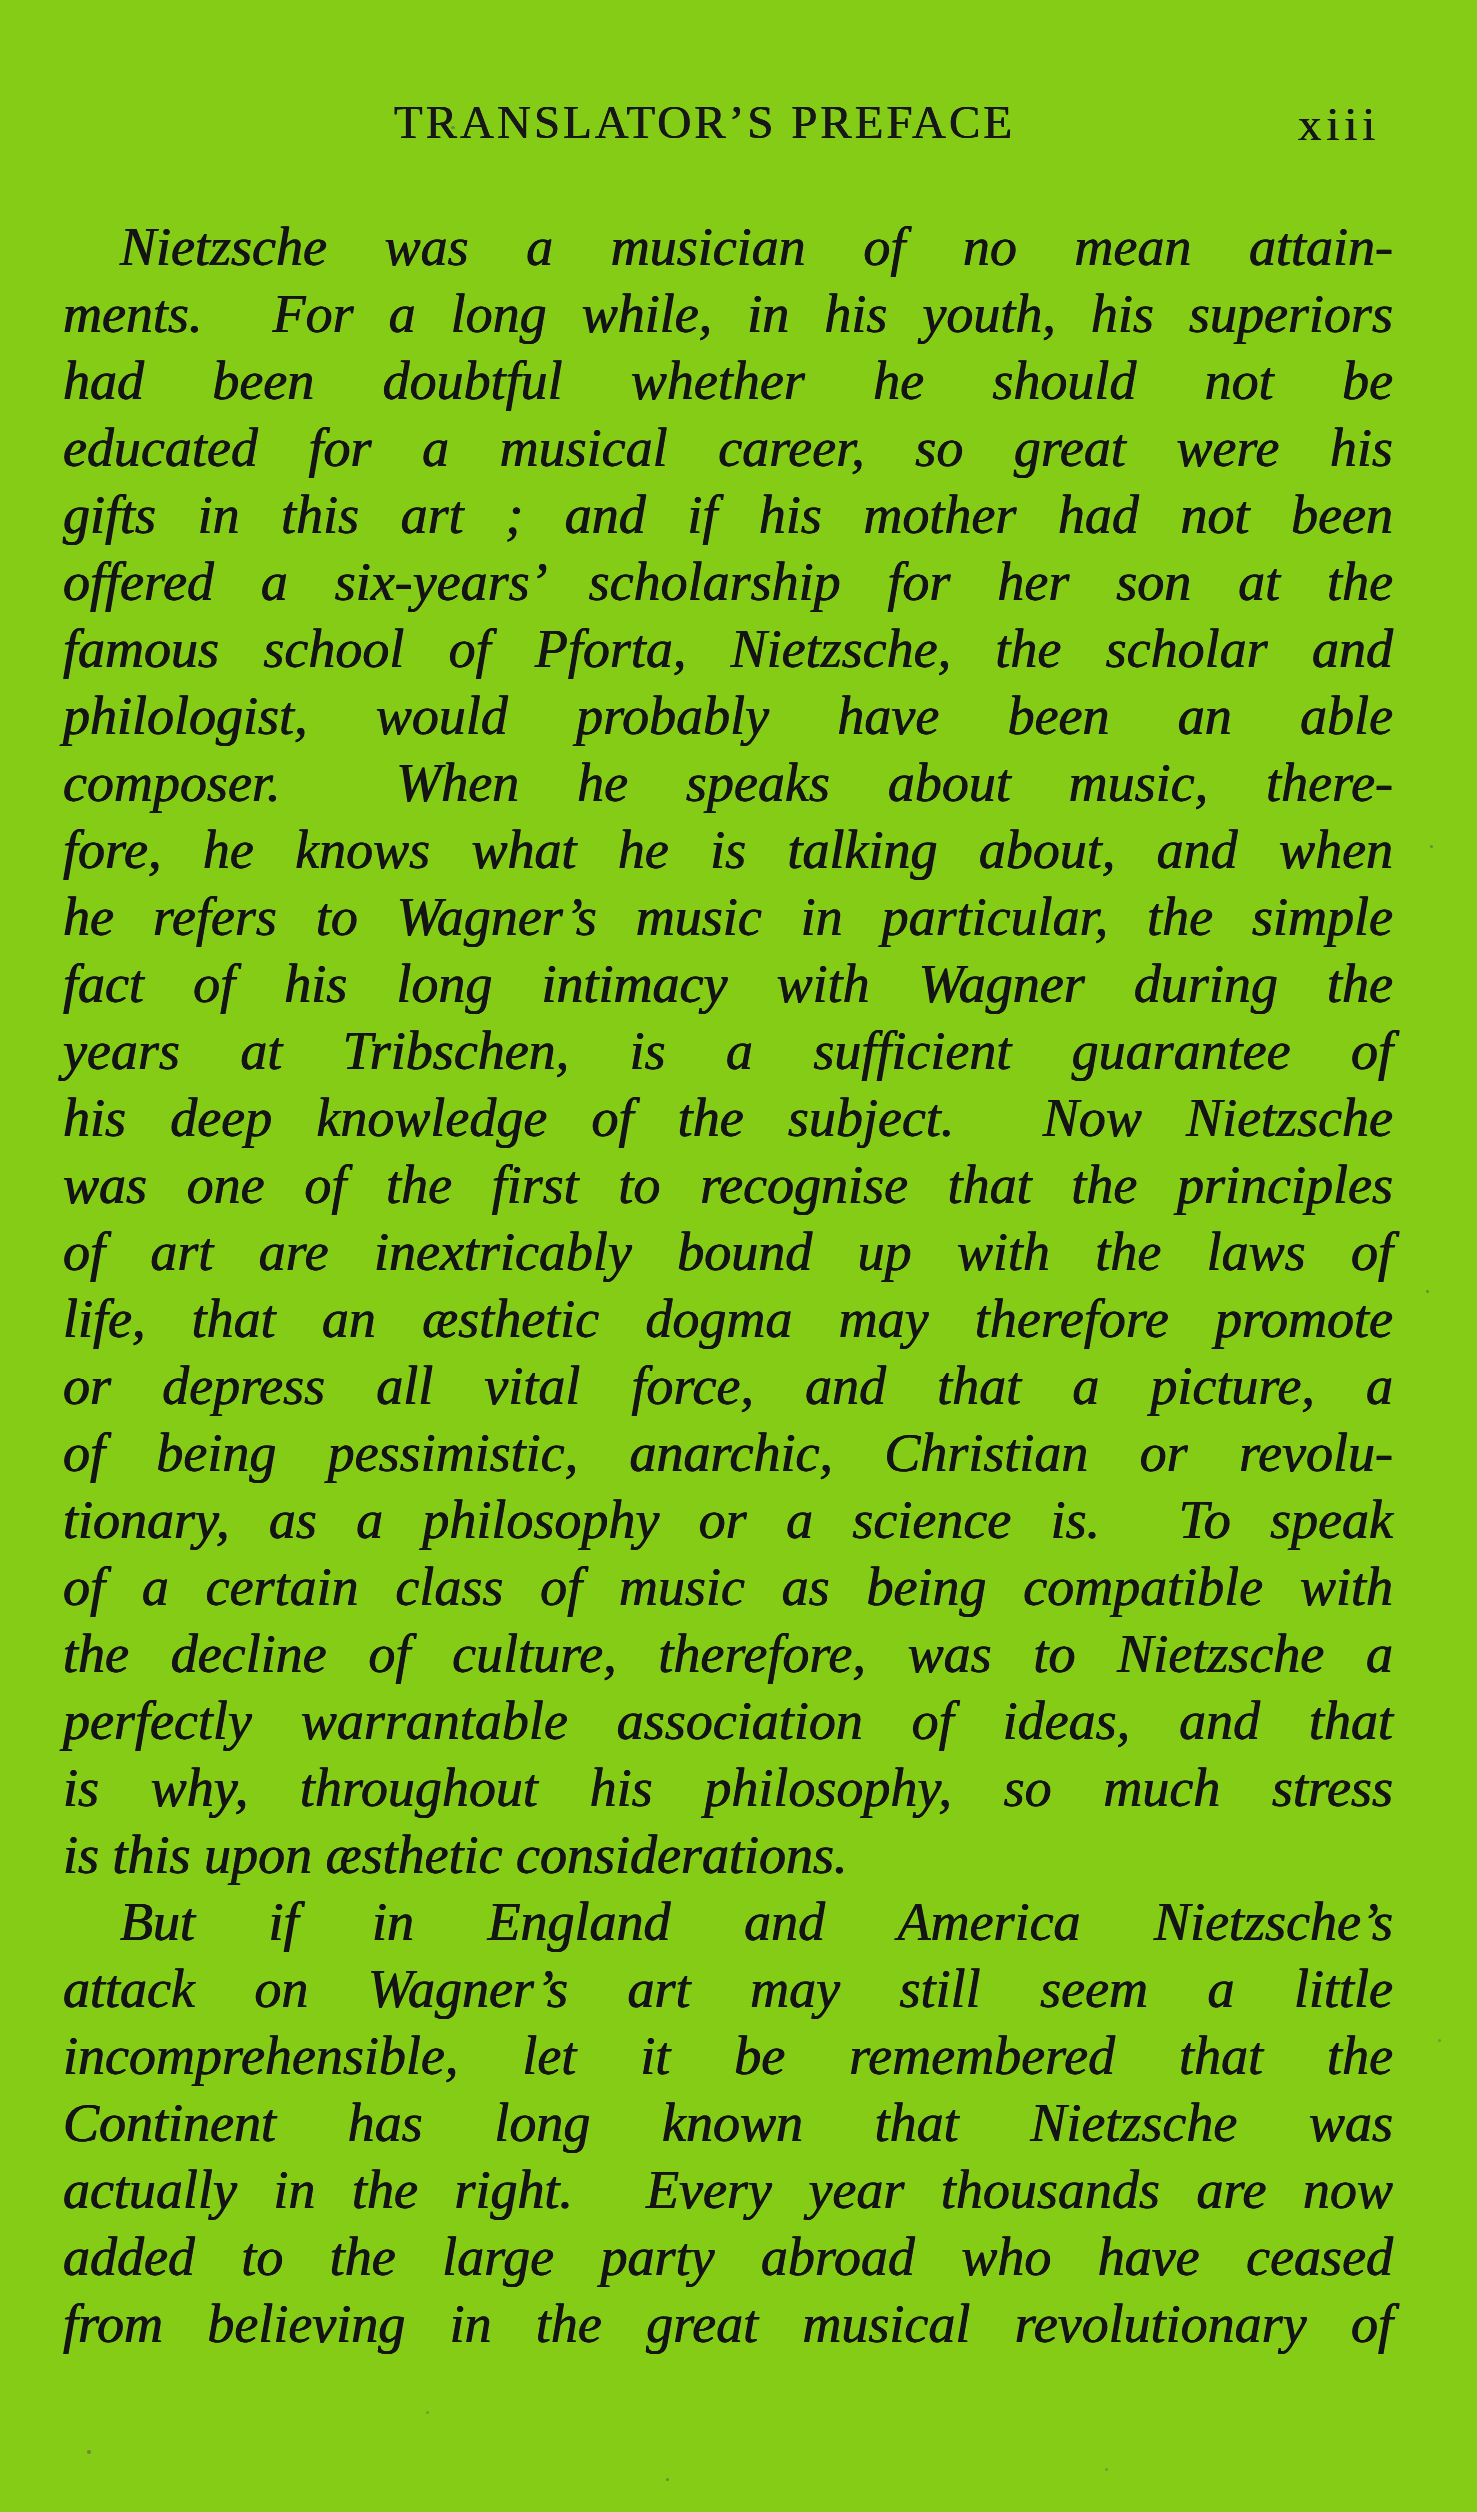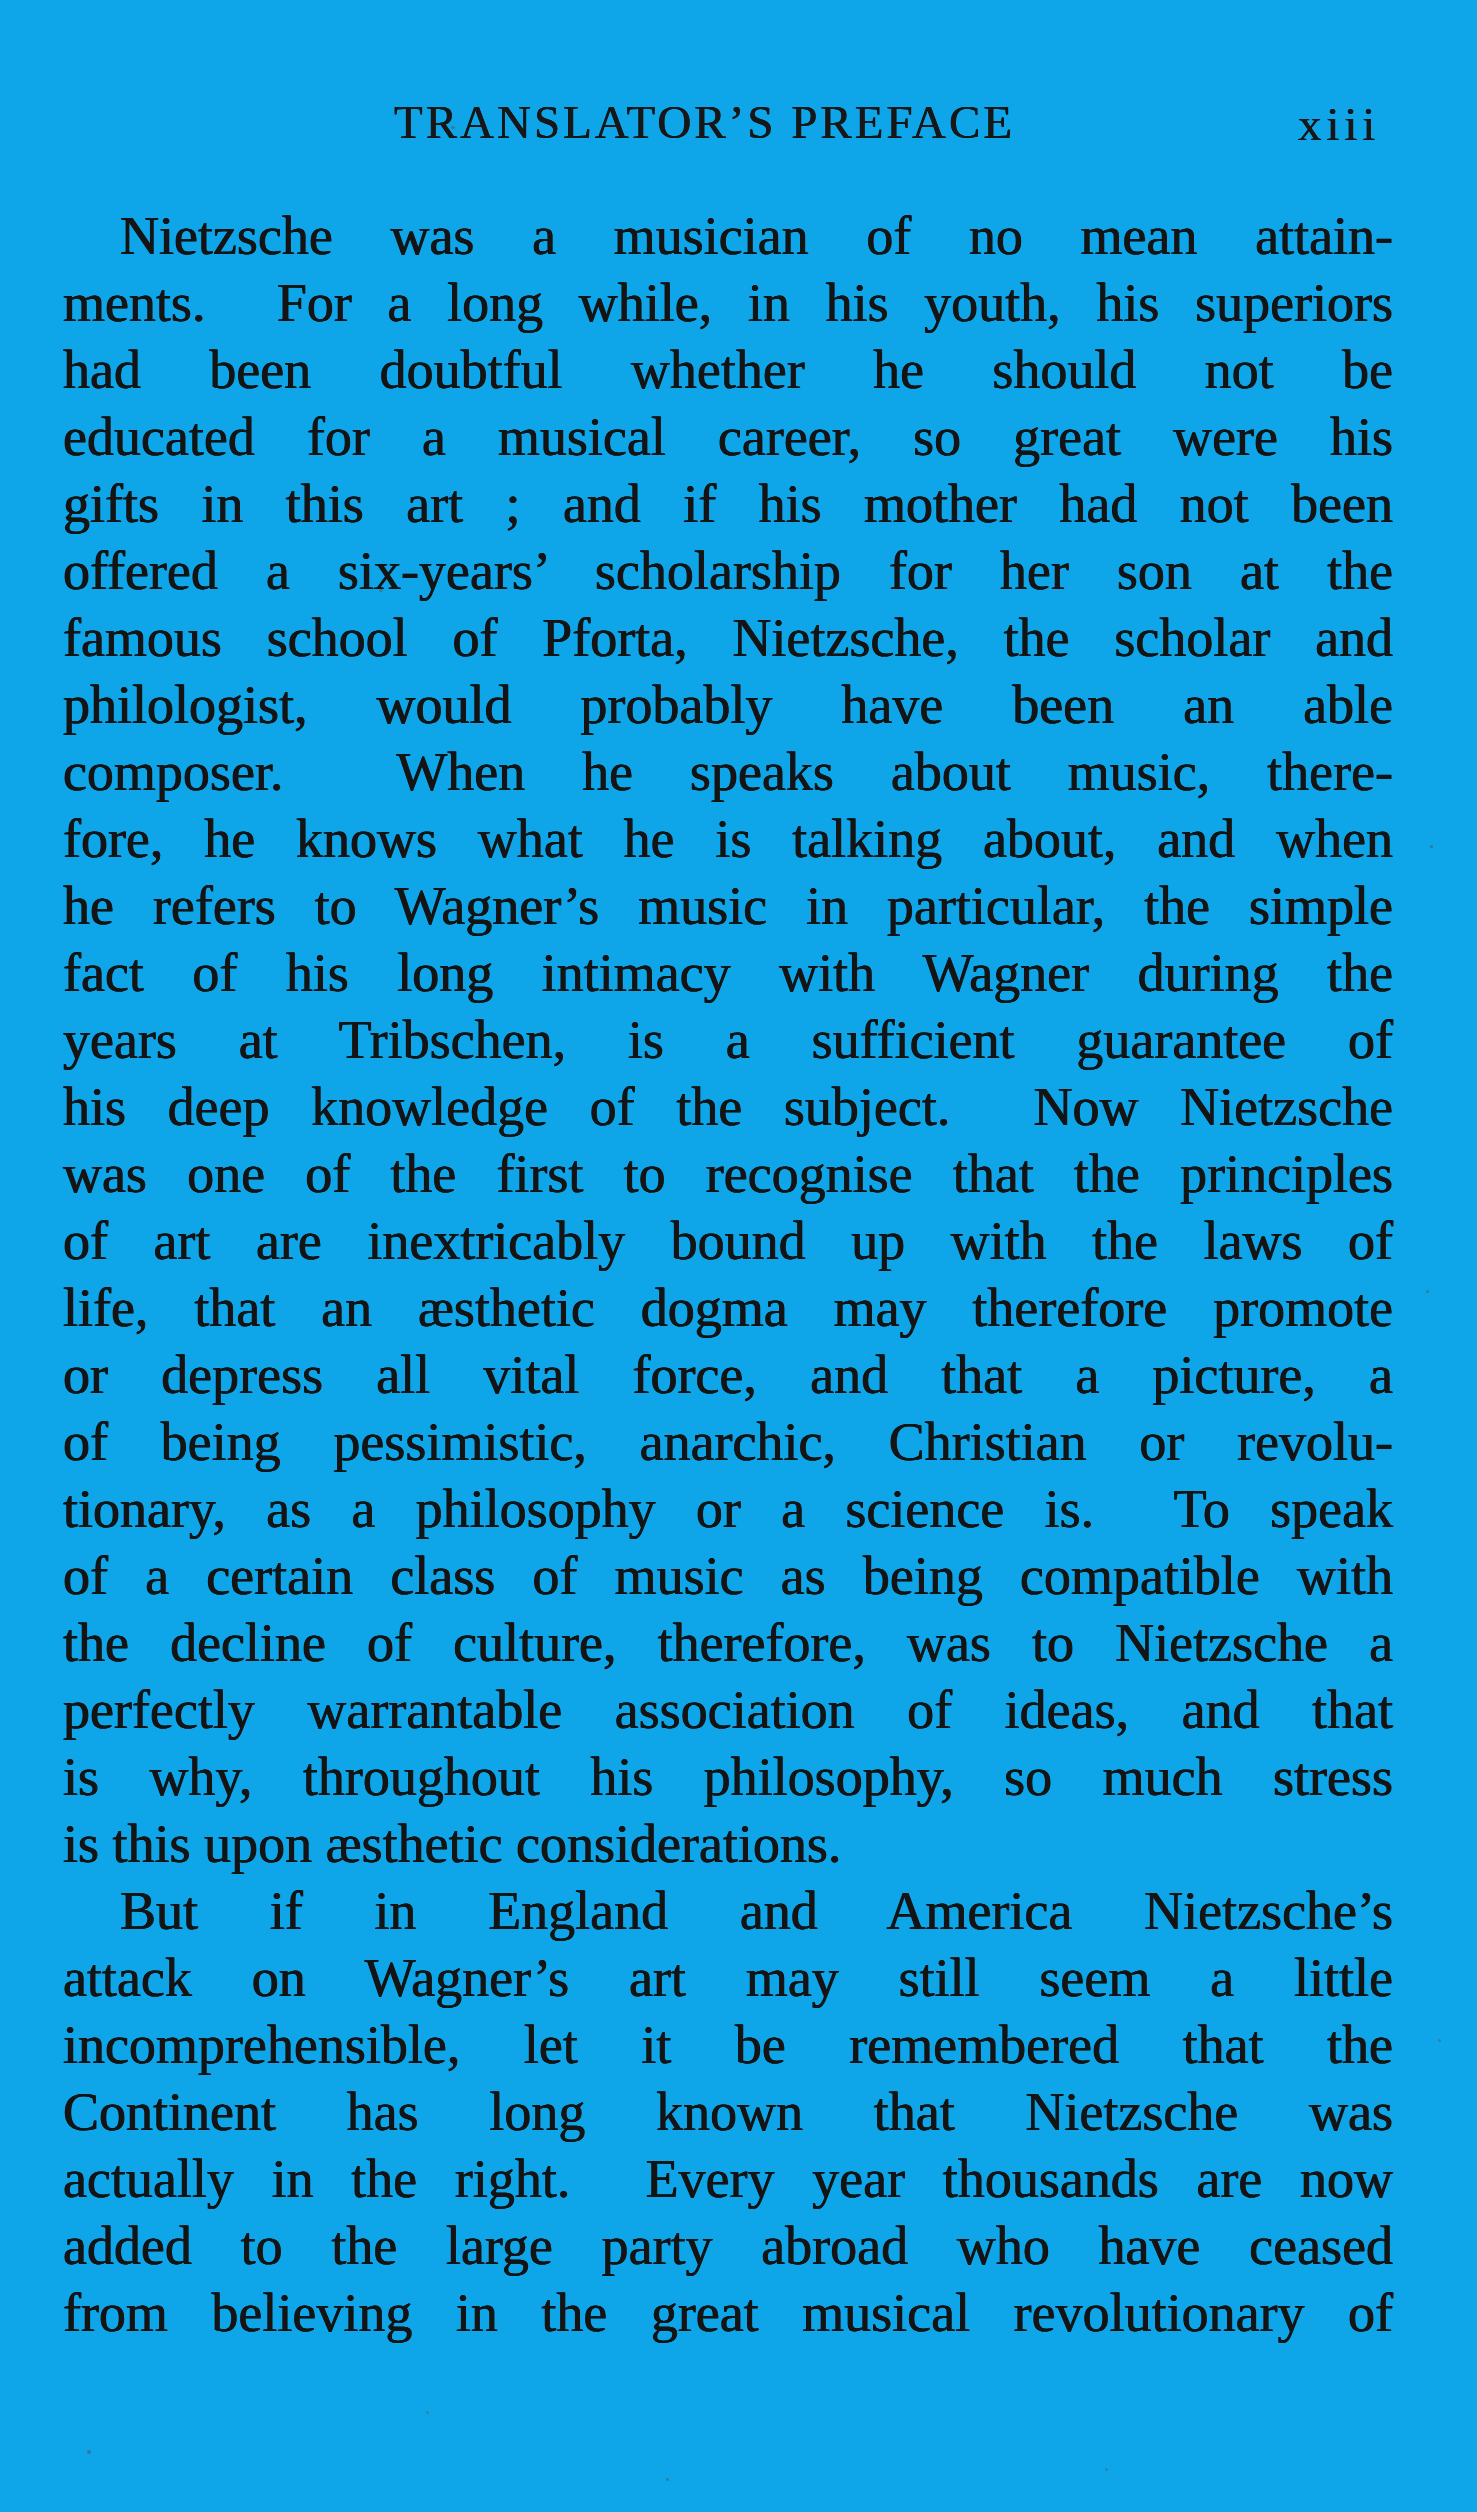--- a/index.html
+++ b/index.html
@@ -4,21 +4,21 @@
 <style>
   html, body {
     margin: 0;
     padding: 0;
     background: #ffffff;
   }
   .page {
     position: relative;
     width: 1478px;
     height: 2513px;
-    background: #0ea5e9;
+    background: #84cc16;
     overflow: hidden;
     font-family: "Liberation Serif", serif;
     color: #141414;
   }
   .running-title {
     position: absolute;
     left: 394px;
     top: 95px;
     font-size: 47px;
     letter-spacing: 3px;
@@ -32,22 +32,23 @@
     top: 97px;
     font-size: 47px;
     letter-spacing: 4.9px;
     white-space: nowrap;
     color: #171717;
     text-shadow: 0.3px 0 0 currentColor, -0.3px 0 0 currentColor;
   }
   .text-block {
     position: absolute;
     left: 63px;
-    top: 203px;
+    top: 214px;
     width: 1330px;
+    font-style: italic;
   }
   .line {
     height: 67px;
     line-height: 67px;
     font-size: 54px;
     text-align: justify;
     text-align-last: justify;
     white-space: normal;
     text-shadow: 0.4px 0 0 currentColor, -0.4px 0 0 currentColor;
   }

